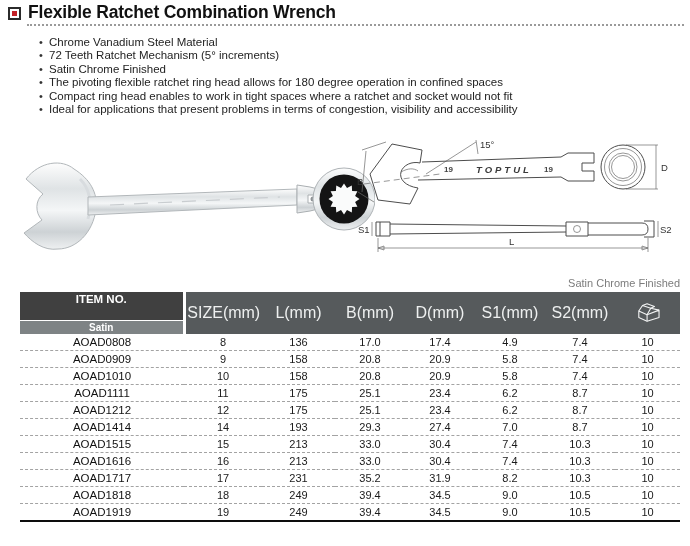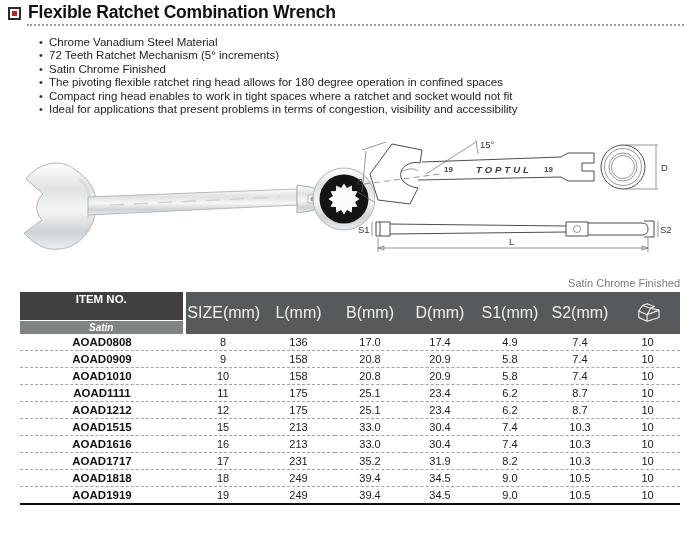--- a/index.html
+++ b/index.html
@@ -35,27 +35,27 @@
   .metric-label{position:absolute;left:24px;top:277px;font-size:11px;color:#7c7c7c;margin-top:20px;}
   .finish-label{position:absolute;right:10px;top:277px;font-size:11px;color:#7c7c7c;}
 
   table.spec{position:absolute;left:20px;top:292px;width:660px;border-collapse:collapse;
              table-layout:fixed;}
   table.spec th,table.spec td{padding:0;margin:0;}
   th.item-head{width:164px;border-right:3px solid #ffffff;background:#fff;}
   .item-black{height:28px;background:#404040;color:#fff;font-weight:bold;font-size:11.5px;
               line-height:15px;text-align:center;}
   .item-satin{height:13px;background:#7e8385;color:#fff;font-weight:bold;font-size:10px;
-              line-height:13px;text-align:center;border-top:1px solid #fff;font-style:italic;}
+              line-height:13px;text-align:center;border-top:1px solid #fff;}
   th.col-h{background:#565a5c;color:#eef0f0;font-weight:normal;font-size:16px;
            height:29px;text-align:center;vertical-align:middle;}
   th.qty-h{background:#565a5c;height:29px;text-align:center;vertical-align:middle;}
   td{height:16px;text-align:center;vertical-align:middle;font-size:11px;color:#1a1a1a;
      border-bottom:1px dashed #a3a3a3;}
-  td.item{font-weight:bold;font-size:11.5px;color:#111;}
+  td.item{font-weight:normal;font-size:11.5px;color:#111;}
   tbody tr:last-child td{border-bottom:2px solid #0d0d0d;}
 </style>
 </head>
 <body>
 
 <div class="page">
 
   <span class="title-icon">
       <span class="red"></span>
     </span>
@@ -227,20 +227,30 @@
       <td class="item">AOAD1212</td>
       <td>12</td>
       <td>175</td>
       <td>25.1</td>
       <td>23.4</td>
       <td>6.2</td>
       <td>8.7</td>
       <td>10</td>
     </tr>
         <tr>
+      <td class="item">AOAD1414</td>
+      <td>14</td>
+      <td>193</td>
+      <td>29.3</td>
+      <td>27.4</td>
+      <td>7.0</td>
+      <td>8.7</td>
+      <td>10</td>
+    </tr>
+        <tr>
       <td class="item">AOAD1515</td>
       <td>15</td>
       <td>213</td>
       <td>33.0</td>
       <td>30.4</td>
       <td>7.4</td>
       <td>10.3</td>
       <td>10</td>
     </tr>
         <tr>

